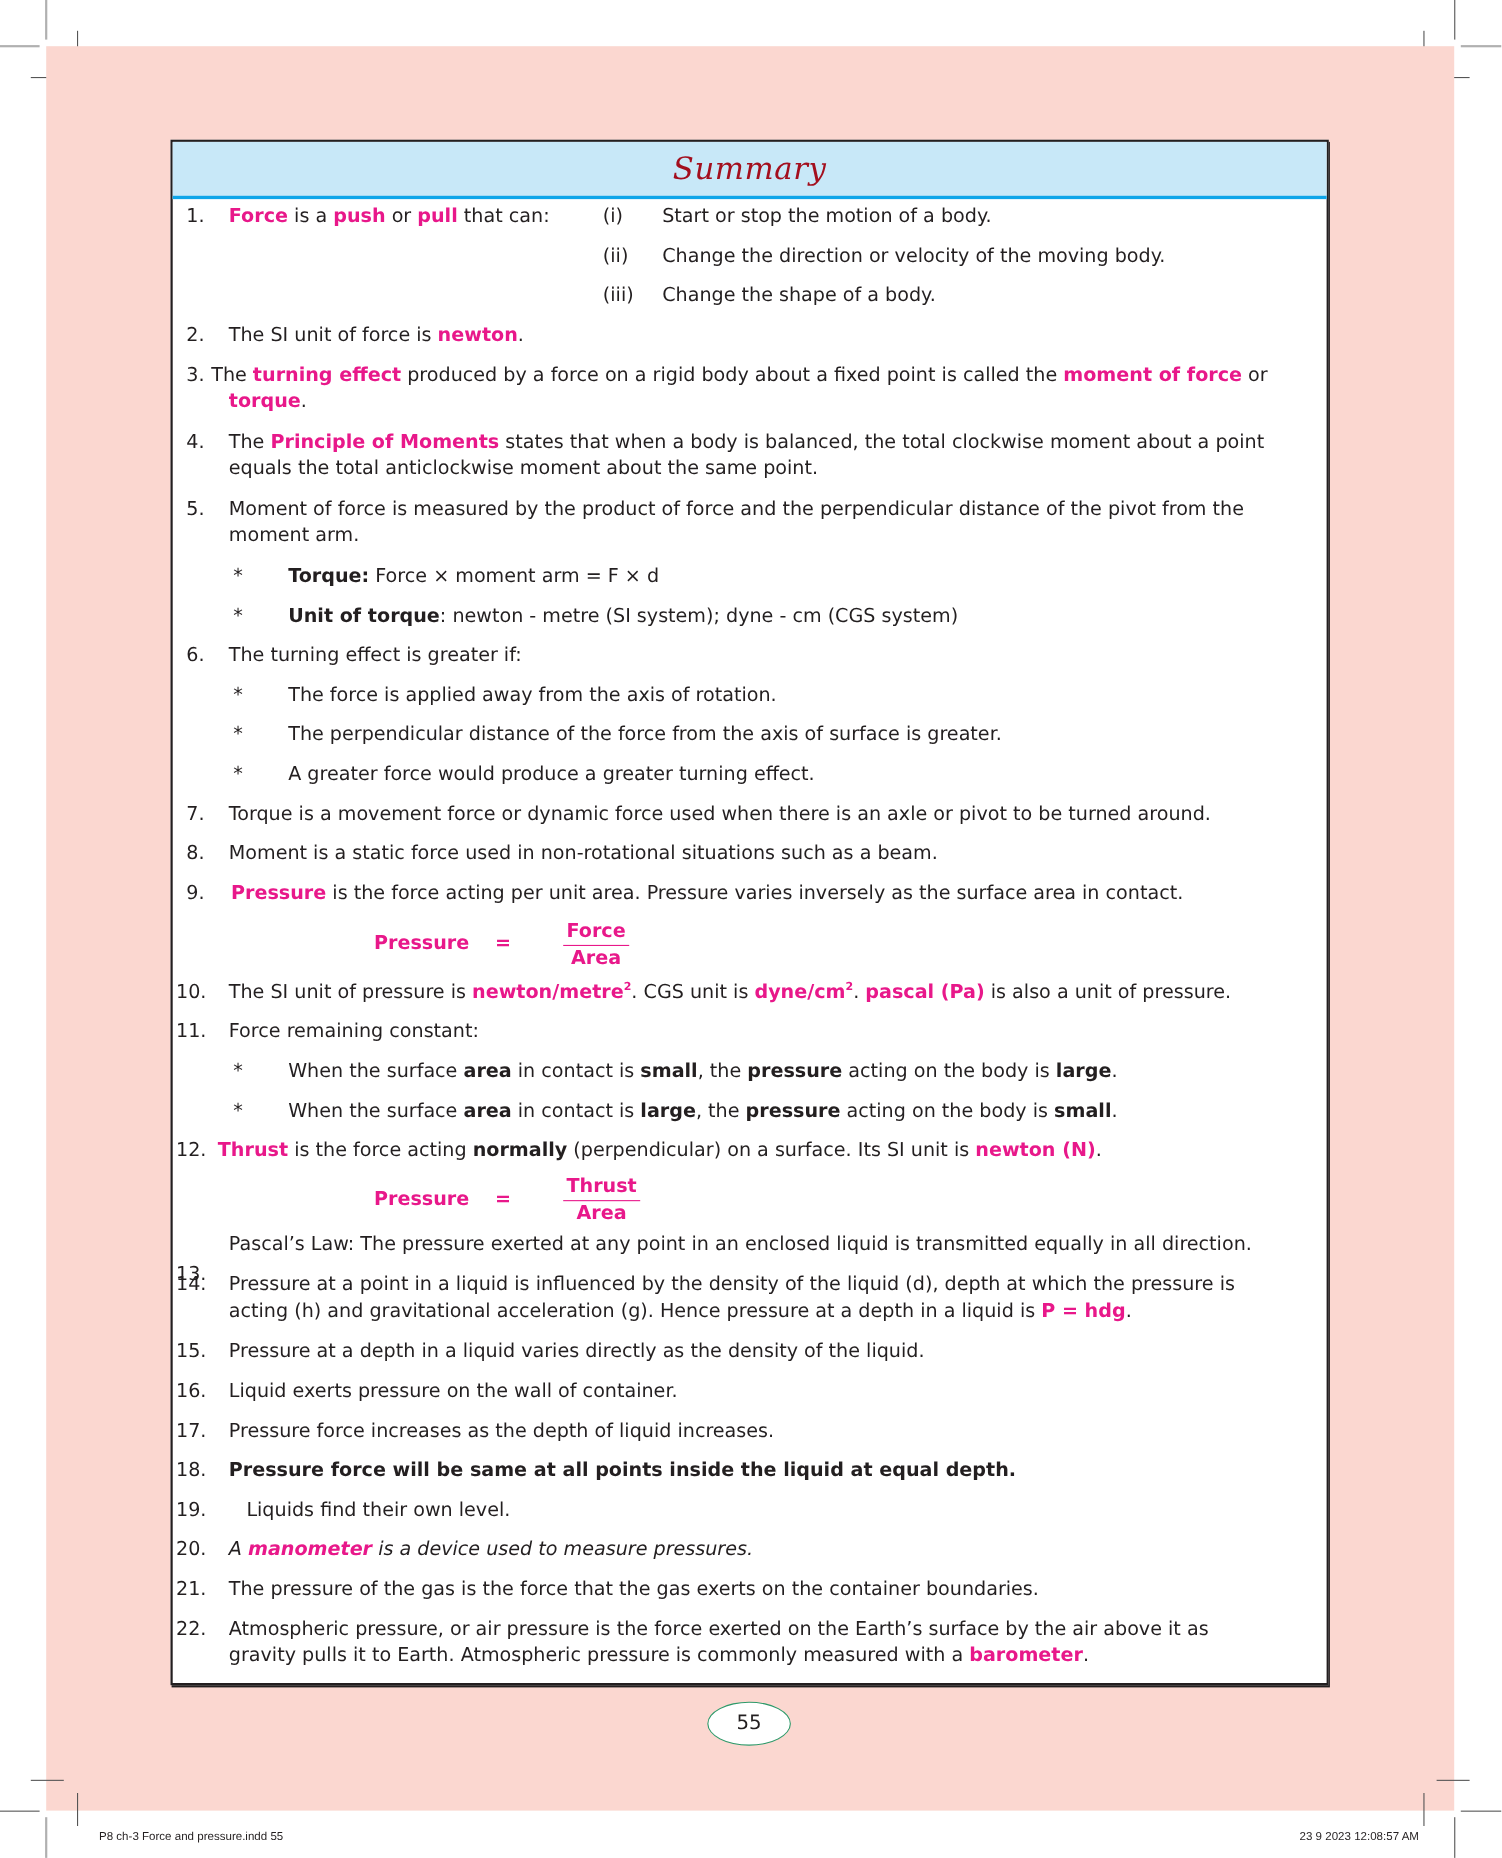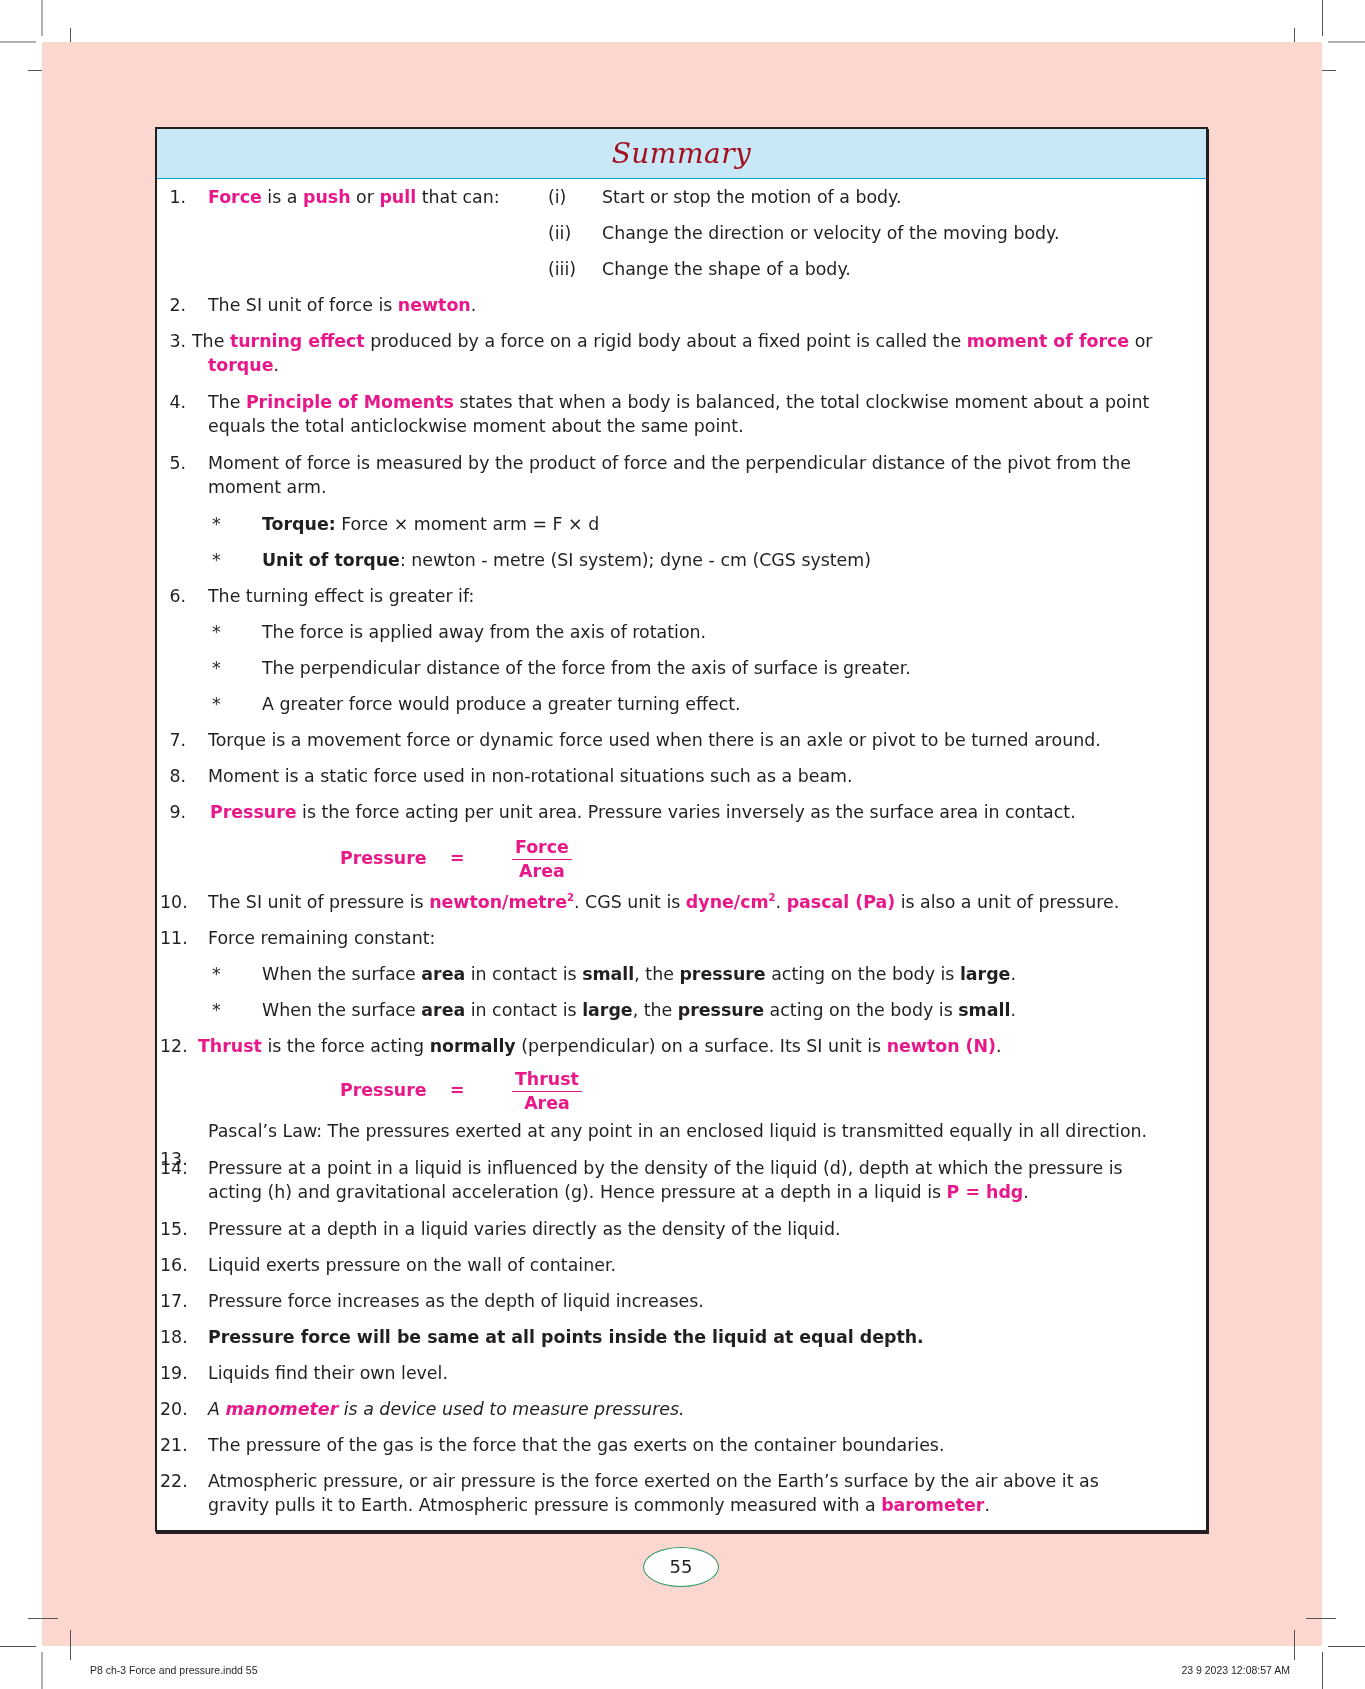--- a/index.html
+++ b/index.html
@@ -4,21 +4,21 @@
 <style>
   html, body { margin:0; padding:0; }
   body { width:1365px; height:1689px; position:relative; background:#ffffff; overflow:hidden;
          font-family:"DejaVu Sans", sans-serif; color:#231f20; }
   .page { position:absolute; left:42px; top:42px; width:1280px; height:1604px; background:#fbd7d0; }
   .crop { position:absolute; background:#555; }
   .crop.g { background:#b0b0b0; }
   .box { position:absolute; left:155px; top:127px; width:1049px; height:1401px;
          border:2px solid #231f20; background:#ffffff; box-shadow:1px 2px 0 #231f20; }
   .hdr { position:absolute; left:0; top:0; right:0; height:49px; background:#c8e8f8;
-         border-bottom:1px solid #0ea5e9; text-align:center; }
+         border-bottom:3px solid #0ea5e9; text-align:center; }
   .hdr-title { font-family:"DejaVu Serif", serif; font-style:italic; font-size:28px; color:#a30f1e;
                line-height:49px; letter-spacing:0.5px; }
   .line { position:absolute; font-size:17.4px; line-height:24px; white-space:nowrap; }
   .num { position:absolute; text-align:right; }
   .txt { position:absolute; }
   .hl { color:#e8188a; font-weight:bold; }
   b { font-weight:bold; }
   .formula { position:absolute; font-size:17.4px; color:#e8188a; font-weight:bold; }
   .frac { position:absolute; text-align:center; }
   .frac .n { border-bottom:1.5px solid #e8188a; padding:0 3px 0 3px; line-height:23px; display:block; }
@@ -141,21 +141,21 @@
   <span style="position:absolute;left:0;top:12px;">Pressure</span>
   <span style="position:absolute;left:110px;top:12px;">=</span>
   <div class="frac" style="left:172px;top:0;">
     <span class="n">Thrust</span>
     <span class="d">Area</span>
   </div>
 </div>
 
 <div class="line" style="left:160px;top:1119px;">
   <span class="num" style="left:0;width:26px;margin-top:28px;">13.</span>
-  <span class="txt" style="left:48px;">Pascal’s Law: The pressures exerted at any point in an enclosed liquid is transmitted equally in all direction.</span>
+  <span class="txt" style="left:48px;">Pascal’s Law: The pressure exerted at any point in an enclosed liquid is transmitted equally in all direction.</span>
 </div>
 
 <div class="line" style="left:160px;top:1156px;">
   <span class="num" style="left:0;width:26px;">14.</span>
   <span class="txt" style="left:48px;">Pressure at a point in a liquid is influenced by the density of the liquid (d), depth at which the pressure is</span>
 </div>
 <div class="line" style="left:208px;top:1180px;"><span>acting (h) and gravitational acceleration (g). Hence pressure at a depth in a liquid is </span><span class="hl">P = hdg</span><span>.</span></div>
 
 <div class="line" style="left:160px;top:1217px;">
     <span class="num" style="left:0;width:26px;">15.</span>
@@ -168,21 +168,21 @@
 <div class="line" style="left:160px;top:1289px;">
     <span class="num" style="left:0;width:26px;">17.</span>
     <span class="txt" style="left:48px;">Pressure force increases as the depth of liquid increases.</span>
   </div>
 <div class="line" style="left:160px;top:1325px;">
     <span class="num" style="left:0;width:26px;">18.</span>
     <span class="txt" style="left:48px;font-weight:bold;">Pressure force will be same at all points inside the liquid at equal depth.</span>
   </div>
 <div class="line" style="left:160px;top:1361px;">
     <span class="num" style="left:0;width:26px;">19.</span>
-    <span class="txt" style="left:48px;">Liquids find their own level.</span>
+    <span class="txt" style="left:64px;">Liquids find their own level.</span>
   </div>
 <div class="line" style="left:160px;top:1397px;">
     <span class="num" style="left:0;width:26px;">20.</span>
     <span class="txt" style="left:48px;font-style:italic;"><span>A </span><span class="hl">manometer</span><span> is a device used to measure pressures.</span></span>
   </div>
 <div class="line" style="left:160px;top:1433px;">
     <span class="num" style="left:0;width:26px;">21.</span>
     <span class="txt" style="left:48px;">The pressure of the gas is the force that the gas exerts on the container boundaries.</span>
   </div>
 

